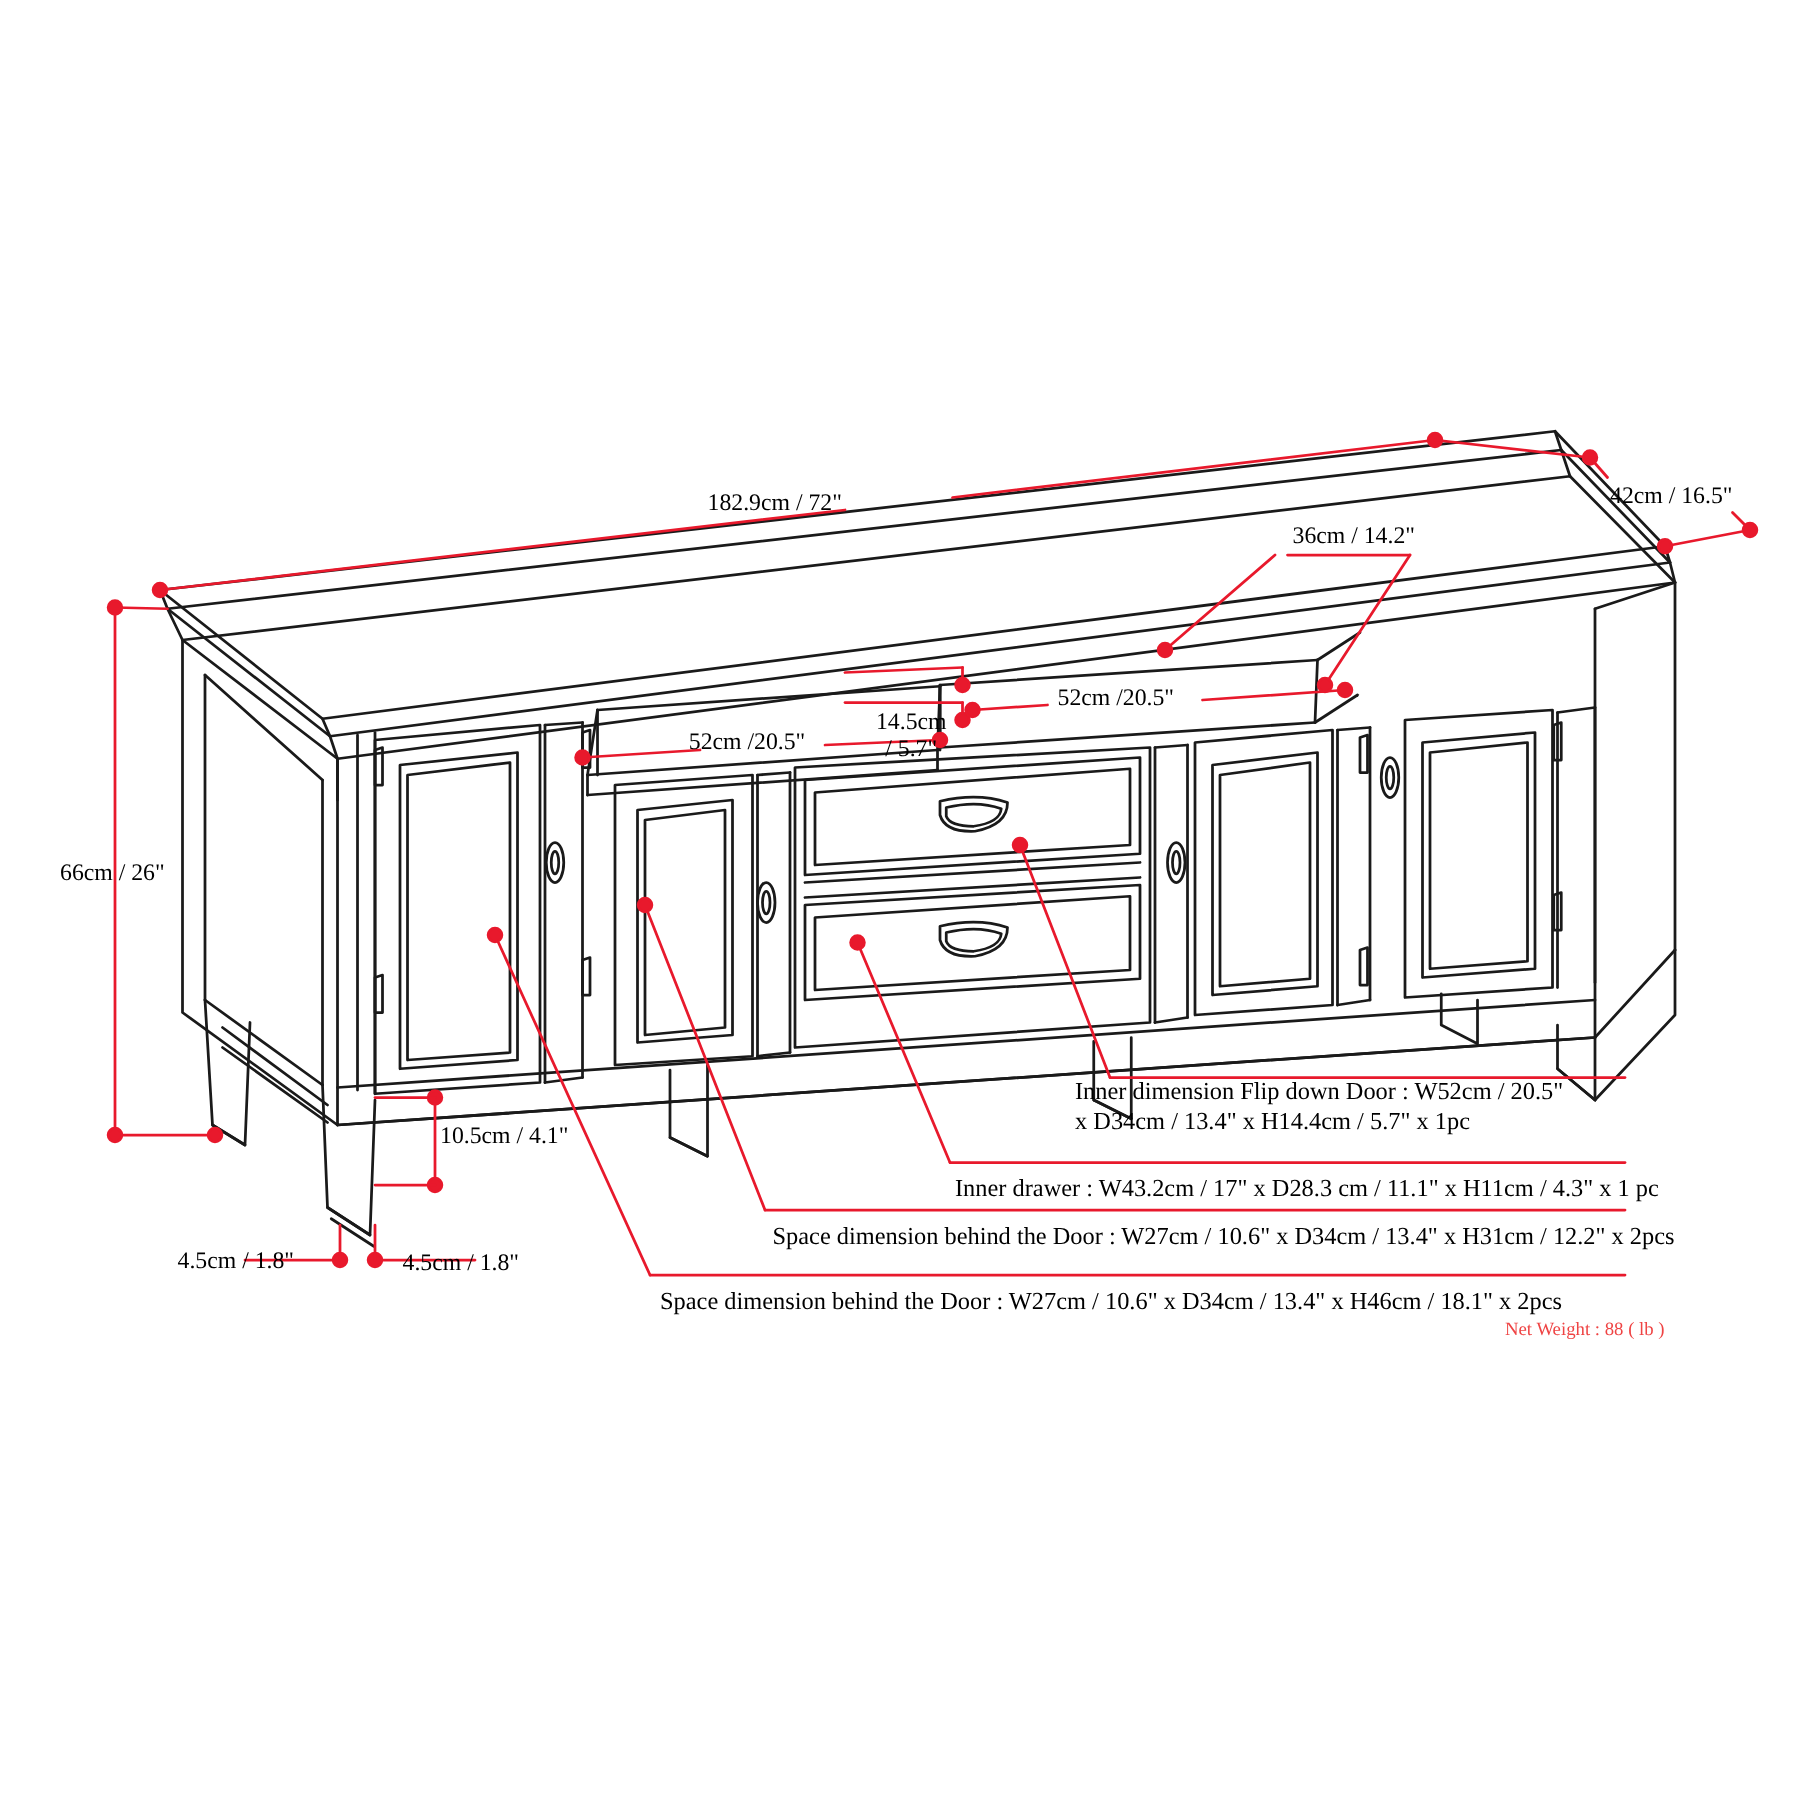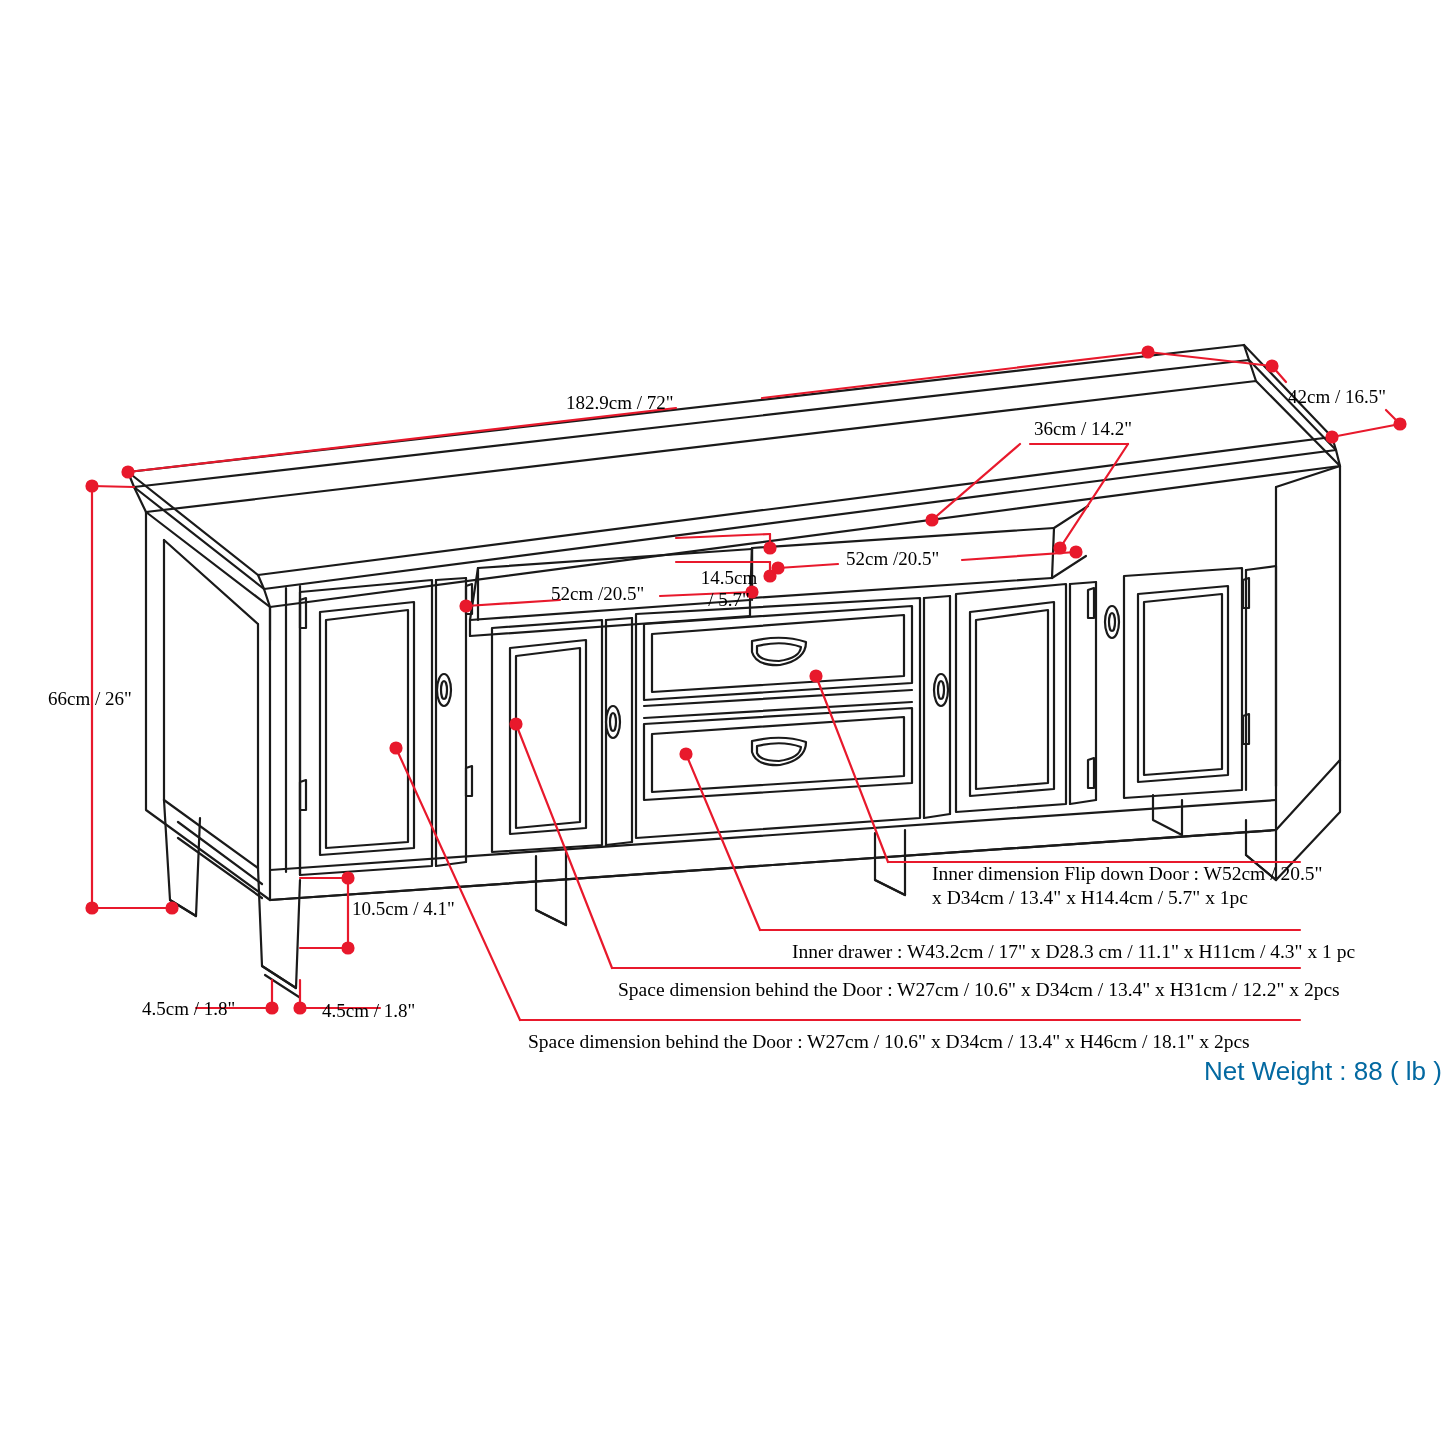--- a/index.html
+++ b/index.html
@@ -37,23 +37,23 @@
   .callout-label {
     position: absolute;
     font-family: "Liberation Serif", serif;
     font-size: 19.5px;
     color: #000000;
     white-space: nowrap;
     line-height: 1.25;
   }
   .net-weight {
     position: absolute;
-    font-family: Liberation Sans, sans-serif;
-    font-size: 26px;
-    color: #0369a1;
+    font-family: Liberation Serif, serif;
+    font-size: 15px;
+    color: #ef4444;
     white-space: nowrap;
   }
   .center {
     text-align: center;
     margin-top: 39px;
   }
 </style>
 </head>
 <body>
 
@@ -302,26 +302,26 @@
   <div class="dim-label" style="left:551px; top:583px;">52cm /20.5"</div>
 
   <div class="dim-label" style="left:48px; top:688px;">66cm / 26"</div>
 
   <div class="dim-label" style="left:352px; top:898px;">10.5cm / 4.1"</div>
 
   <div class="dim-label" style="left:142px; top:998px;">4.5cm / 1.8"</div>
 
   <div class="dim-label" style="left:322px; top:1000px;">4.5cm / 1.8"</div>
 
-  <div class="callout-label" style="left:932px; top:862px;">
+  <div class="callout-label" style="left:860px; top:862px;">
     <div>Inner dimension Flip down Door : W52cm / 20.5"</div>
     <div>x D34cm / 13.4" x H14.4cm / 5.7" x 1pc</div>
   </div>
 
-  <div class="callout-label" style="left:792px; top:940px;">Inner drawer : W43.2cm / 17" x D28.3 cm / 11.1"  x H11cm / 4.3" x 1 pc</div>
+  <div class="callout-label" style="left:764px; top:940px;">Inner drawer : W43.2cm / 17" x D28.3 cm / 11.1"  x H11cm / 4.3" x 1 pc</div>
 
   <div class="callout-label" style="left:618px; top:978px;">Space dimension behind the Door : W27cm / 10.6" x D34cm / 13.4" x H31cm / 12.2" x 2pcs</div>
 
   <div class="callout-label" style="left:528px; top:1030px;">Space dimension behind the Door : W27cm / 10.6" x D34cm / 13.4" x H46cm / 18.1" x 2pcs</div>
 
   <div class="net-weight" style="left:1204px; top:1056px;">Net Weight : 88 ( lb )</div>
 
 </div>
 
 </body></html>

